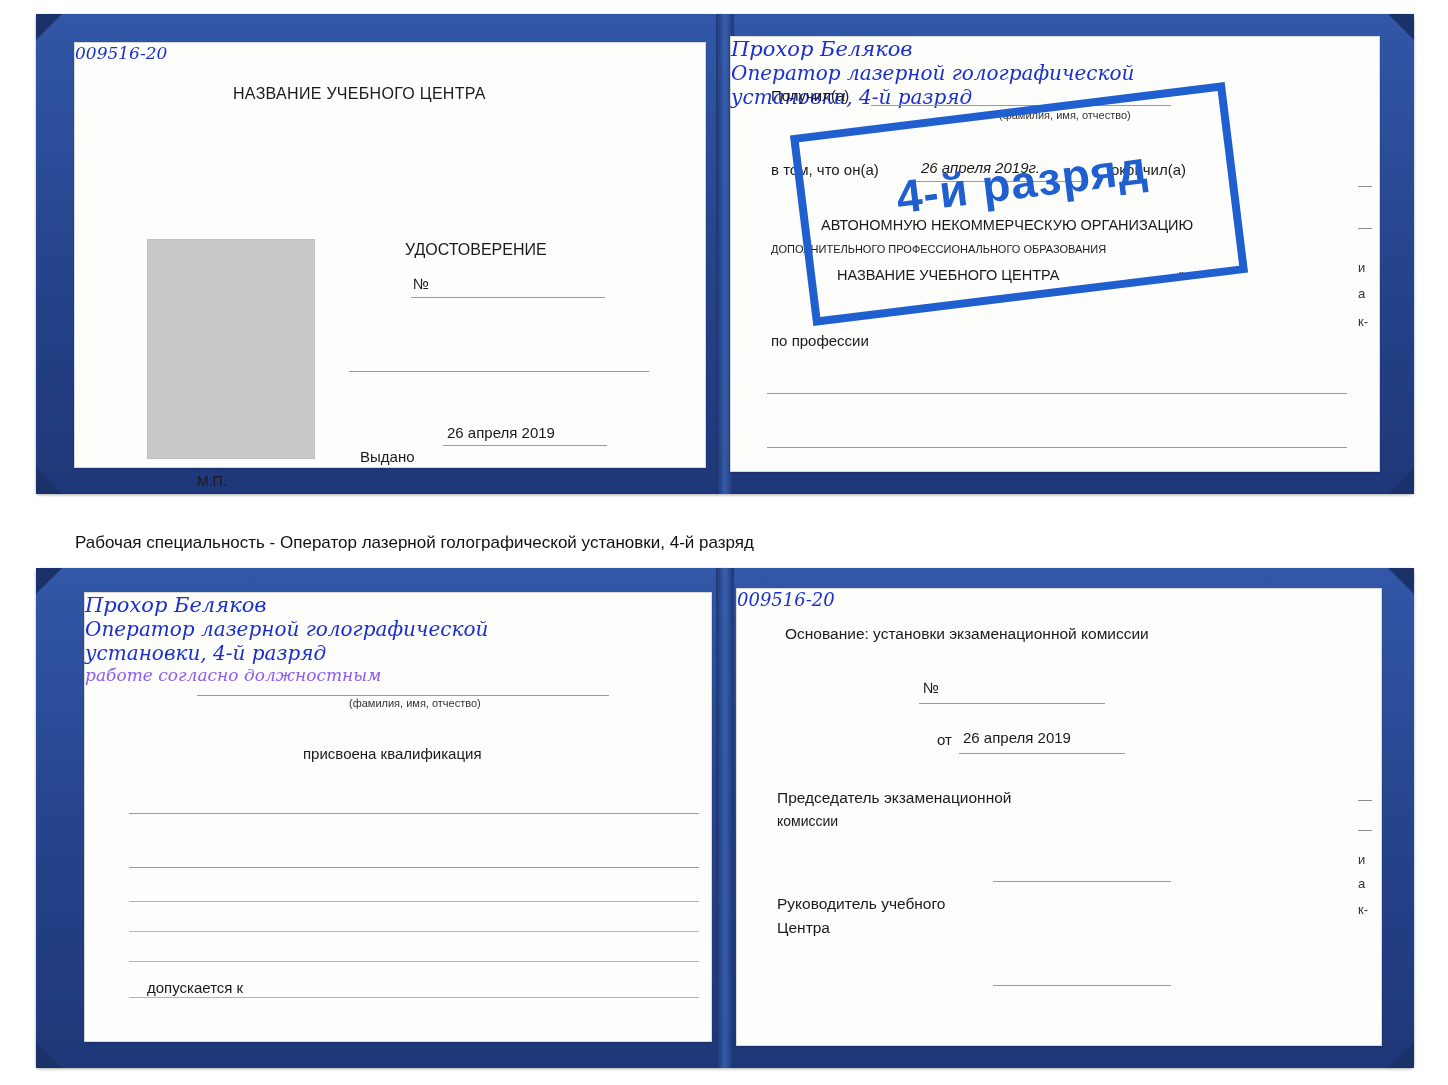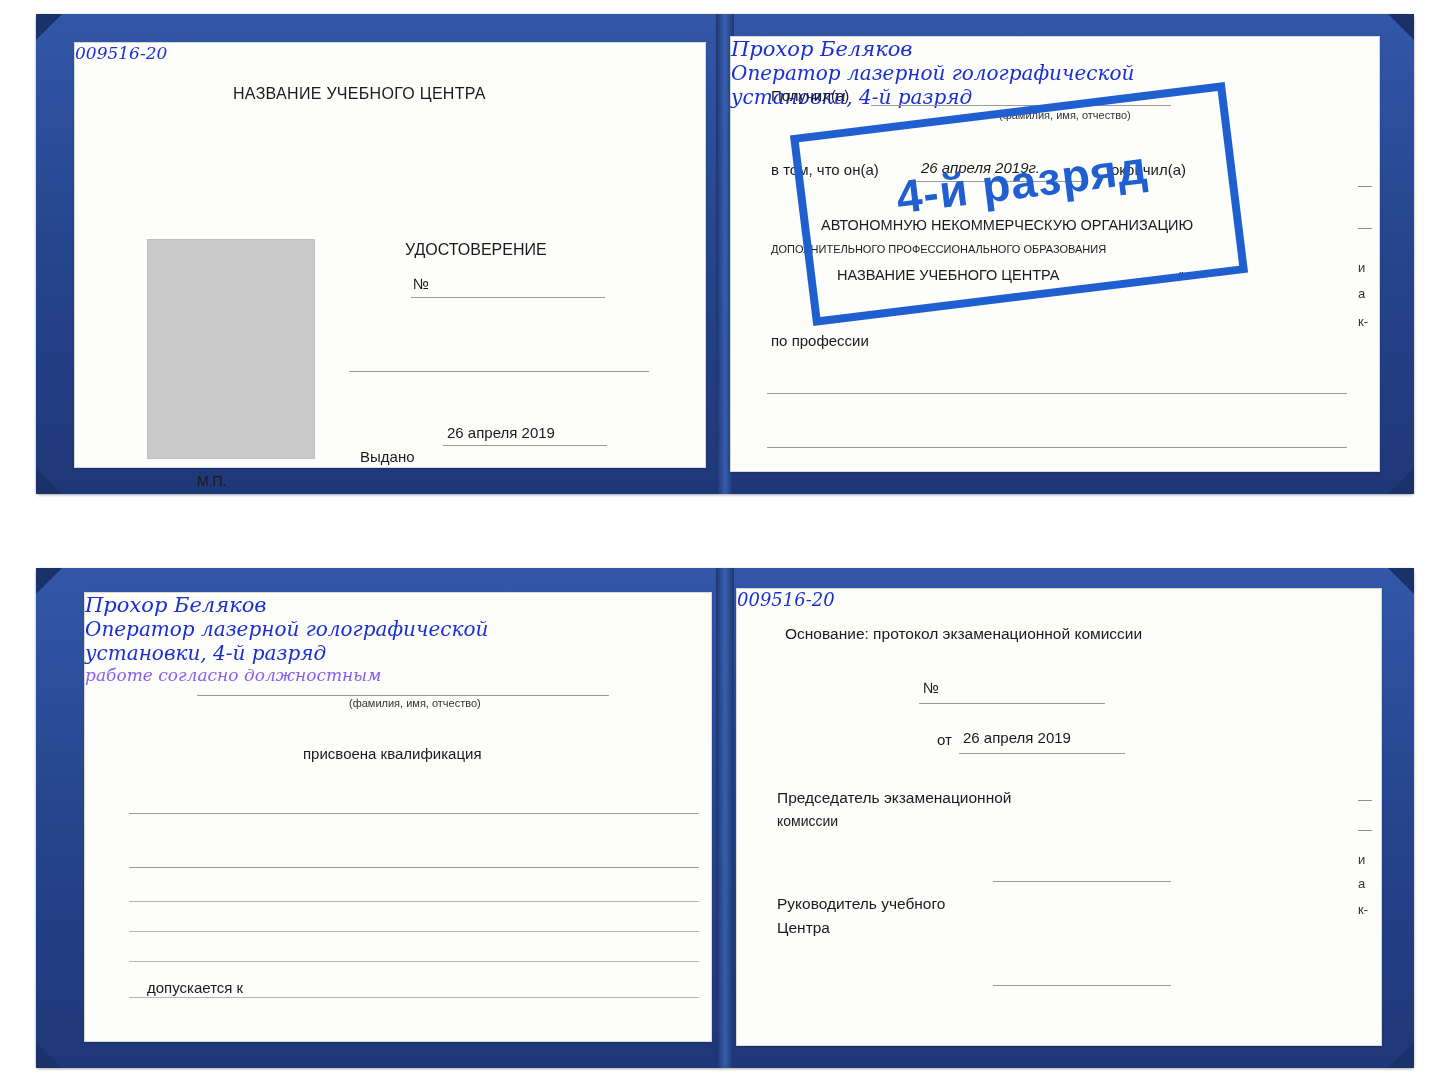--- a/index.html
+++ b/index.html
@@ -208,20 +208,21 @@
     <div class="edge-dash" style="left:1322px; top:172px;"></div>
     <div class="edge-dash" style="left:1322px; top:214px;"></div>
     <div class="edge-char" style="left:1322px; top:246px;">и</div>
     <div class="edge-char" style="left:1322px; top:272px;">а</div>
     <div class="edge-char" style="left:1322px; top:300px;">к-</div>
   </div>
 
   <div class="stamp"></div>
   <div class="stamp-text">4-й разряд</div>
 
+  <div class="caption">Рабочая специальность - Оператор лазерной голографической установки, 4-й разряд</div>
 
   <div class="booklet bottom">
     <div class="cover"></div>
     <div class="corner tl"></div>
     <div class="corner tr"></div>
     <div class="corner bl"></div>
     <div class="corner br"></div>
     <div class="spine"></div>
 
     <div class="page-paper b-left">
@@ -241,21 +242,21 @@
       <div class="line thin" style="left:44px; top:308px; width:570px;"></div>
       <div class="line thin" style="left:44px; top:338px; width:570px;"></div>
       <div class="line thin" style="left:44px; top:368px; width:570px;"></div>
 
       <div class="ptxt" style="left:62px; top:386px; font-size:15px;">допускается к</div>
       <div class="hand-dark" style="left:186px; top:384px; font-size:17px;">работе согласно должностным</div>
       <div class="line thin" style="left:44px; top:404px; width:570px;"></div>
     </div>
 
     <div class="page-paper b-right">
-      <div class="ptxt" style="left:48px; top:36px; font-size:15.5px;">Основание: протокол экзаменационной комиссии</div>
+      <div class="ptxt" style="left:48px; top:36px; font-size:15.5px;">Основание: установки экзаменационной комиссии</div>
 
       <div class="ptxt" style="left:186px; top:90px; font-size:15px;">№</div>
       <div class="hand" style="left:210px; top:86px; font-size:18px;">009516-20</div>
       <div class="line" style="left:182px; top:114px; width:186px;"></div>
 
       <div class="ptxt" style="left:200px; top:142px; font-size:15px;">от</div>
       <div class="ptxt" style="left:226px; top:140px; font-size:15px;">26 апреля 2019</div>
       <div class="line" style="left:222px; top:164px; width:166px;"></div>
 
       <div class="ptxt" style="left:40px; top:200px; font-size:15.5px;">Председатель экзаменационной</div>

